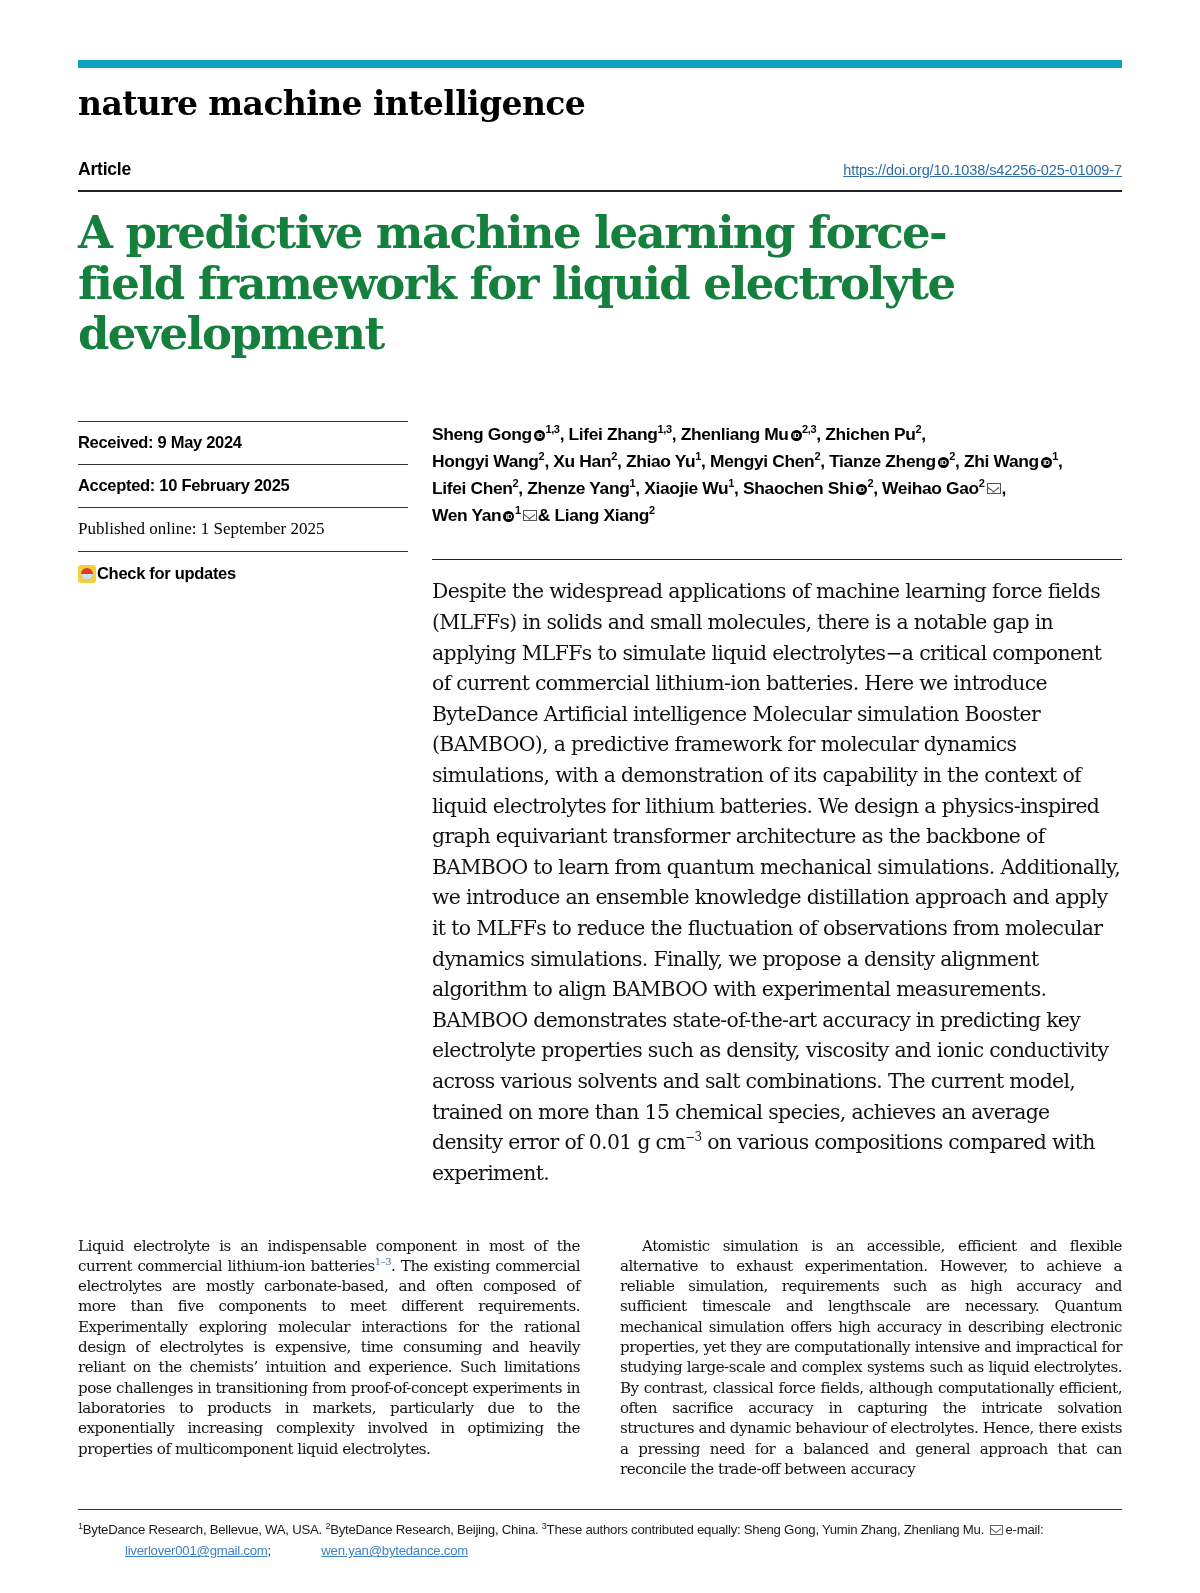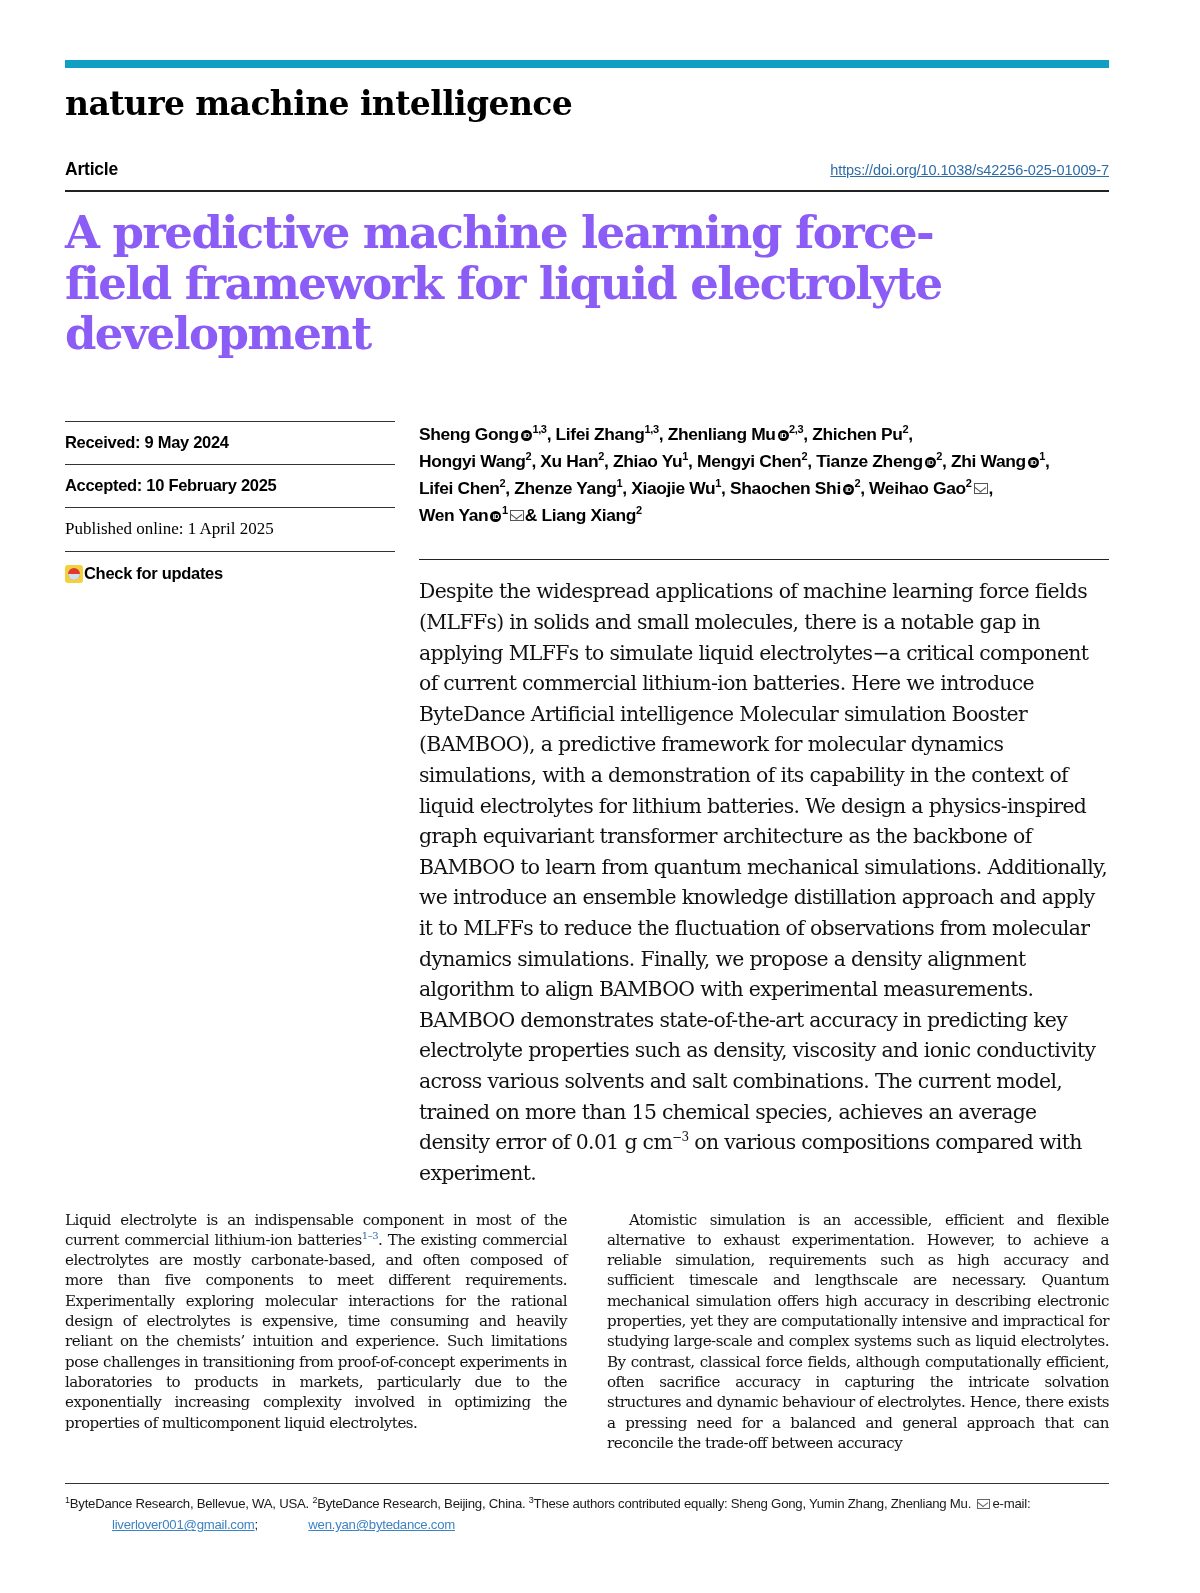--- a/index.html
+++ b/index.html
@@ -17,21 +17,21 @@
   }
   .page {
     position: absolute;
     left: 0; top: 0;
     width: 1200px;
     height: 1593px;
     background: #fff;
   }
   .content {
     position: absolute;
-    left: 65px;
+    left: 78px;
     top: 0;
     width: 1044px;
   }
 
   
   .brand-bar {
     height: 8px;
     background: #0F9FC2;
     margin-top: 60px;
     width: 1044px;
@@ -71,21 +71,21 @@
   }
 
   
   .title {
     font-family: "DejaVu Serif", serif;
     font-weight: 700;
     font-size: 45px;
     line-height: 1.12;
     letter-spacing: -1.6px;
     margin-top: 16px;
-    color: #8b5cf6;
+    color: #15803d;
     max-width: 960px;
   }
 
   
   .cols {
     display: flex;
     margin-top: 62px;
   }
   .col-left {
     width: 330px;
@@ -219,21 +219,21 @@
     letter-spacing: -0.65px;
     margin-top: 16px;
     text-align: left;
     color: #111;
   }
   .abstract sup { font-size: 12px; line-height: 0; vertical-align: super; }
 
   
   .body-cols {
     display: flex;
-    margin-top: 21px;
+    margin-top: 47px;
     gap: 40px;
   }
   .body-col {
     flex: 1 1 0;
     font-family: "DejaVu Serif", serif;
     font-size: 15.1px;
     line-height: 1.345;
     letter-spacing: -0.48px;
     text-align: justify;
     color: #111;
@@ -297,21 +297,21 @@
     </div>
     <div class="rule-strong"></div>
 
     <h1 class="title">A predictive machine learning force-field framework for liquid electrolyte development</h1>
 
     <div class="cols">
       <div class="col-left">
         <div class="meta-line"></div>
         <div class="meta-item">Received: 9 May 2024</div>
         <div class="meta-item">Accepted: 10 February 2025</div>
-        <div class="meta-item serif-pub">Published online: 1 April 2025</div>
+        <div class="meta-item serif-pub">Published online: 1 September 2025</div>
         <div class="updates">
           <span class="crossmark"></span>
           <span class="updates-label">Check for updates</span>
         </div>
       </div>
 
       <div class="col-gap"></div>
 
       <div class="col-right">
         <div class="authors">

